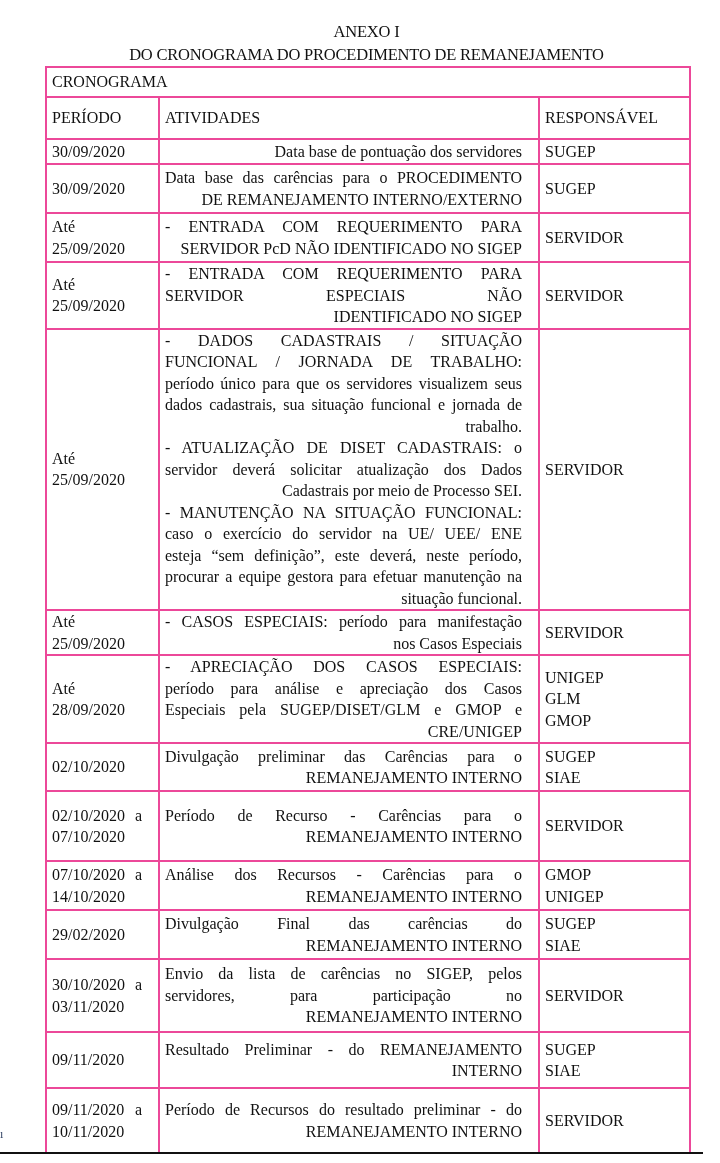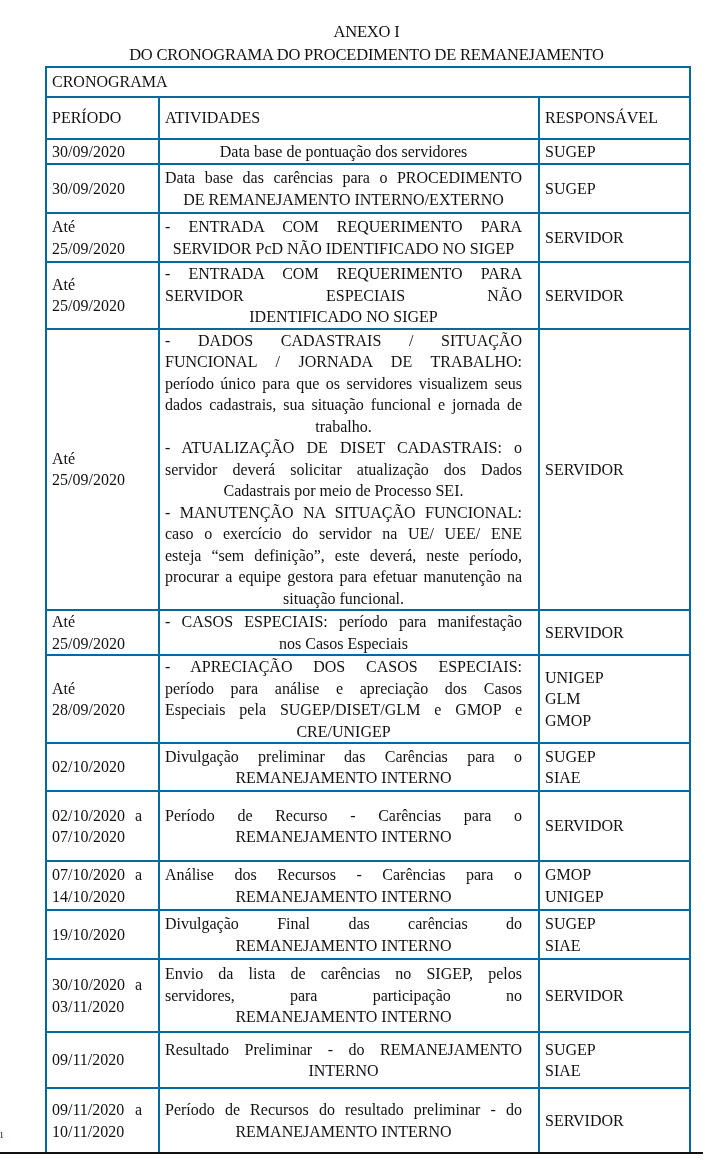--- a/index.html
+++ b/index.html
@@ -31,21 +31,21 @@
       position: absolute;
       left: 45px;
       top: 66px;
       width: 644px;
       border-collapse: collapse;
       table-layout: fixed;
       font-size: 16px;
       line-height: 21.5px;
     }
     table.crono td {
-      border: 2px solid #0369a1;
+      border: 2px solid #ec4899;
       padding: 0 16px 0 5px;
       vertical-align: middle;
       overflow: hidden;
     }
     col.c1 { width: 113px; }
     col.c2 { width: 380px; }
     col.c3 { width: 151px; }
 
     td.period {
       text-align: justify;
@@ -58,21 +58,21 @@
     td.resp { padding-left: 5px; }
 
     .line { display: block; }
     .jline {
       display: block;
       text-align: justify;
       text-align-last: justify;
     }
     .lastline {
       display: block;
-      text-align: center;
+      text-align: right;
     }
 
     .stray-mark {
       position: absolute;
       left: 0px;
       top: 1127px;
       font-size: 12px;
       color: #334466;
     }
     .bottom-rule {
@@ -244,21 +244,21 @@
           <span class="jline">Análise dos Recursos - Carências para o</span>
           <span class="lastline">REMANEJAMENTO INTERNO</span>
         </td>
         <td class="resp">
           <span class="line">GMOP</span>
           <span class="line">UNIGEP</span>
         </td>
       </tr>
       <tr style="height: 49px;">
         <td class="period">
-          <span class="line">19/10/2020</span>
+          <span class="line">29/02/2020</span>
         </td>
         <td class="activity">
           <span class="jline">Divulgação Final das carências do</span>
           <span class="lastline">REMANEJAMENTO INTERNO</span>
         </td>
         <td class="resp">
           <span class="line">SUGEP</span>
           <span class="line">SIAE</span>
         </td>
       </tr>

